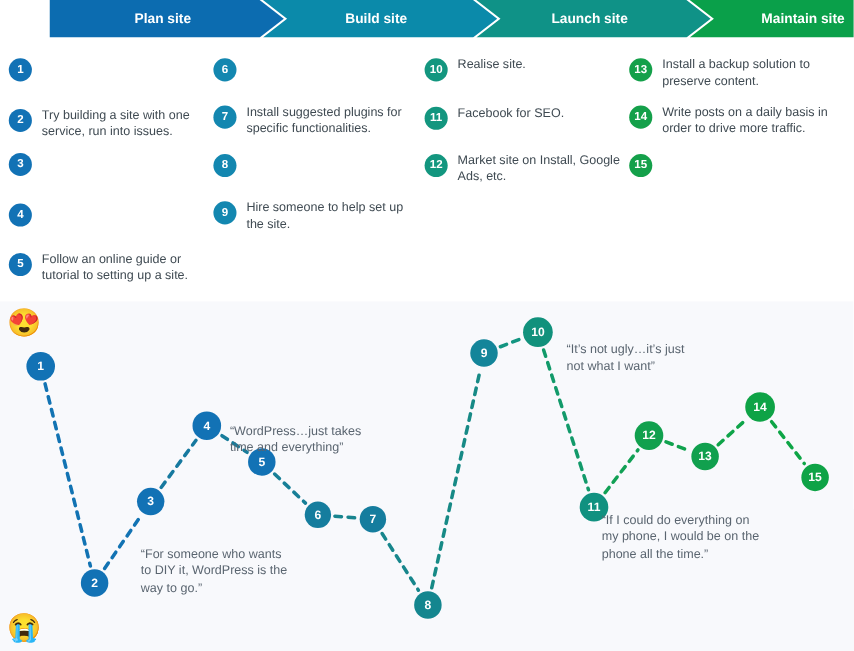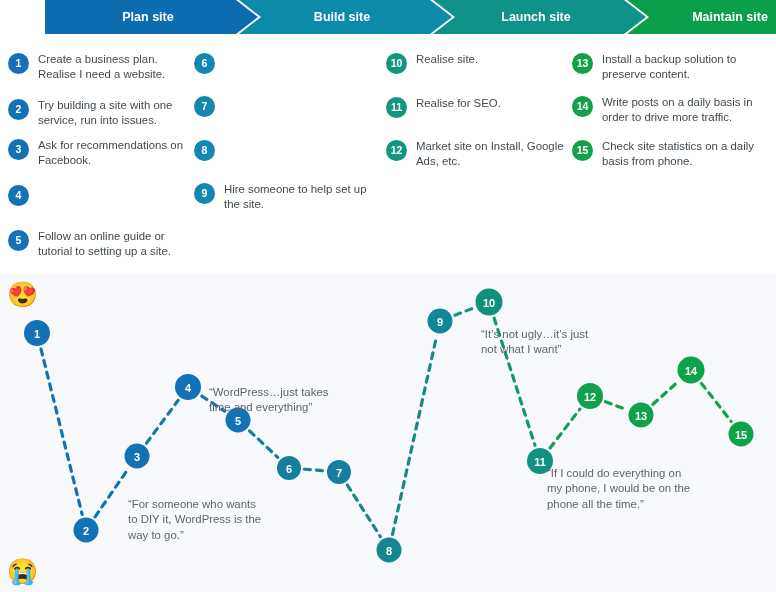--- a/index.html
+++ b/index.html
@@ -109,21 +109,21 @@
   #emoji-sad   { left: 7px; top: 559px; }
 
   .quote {
     position: absolute;
     font-size: 11.4px;
     line-height: 15.4px;
     color: #5a6570;
   }
   #quote-2 { left: 128px; top: 497px; width: 136px; }
   #quote-4 { left: 209px; top: 385px; width: 134px; }
-  #quote-10 { left: 481px; top: 311px; width: 118px; margin-top: 16px; }
+  #quote-10 { left: 515px; top: 311px; width: 118px; }
   #quote-11 { left: 547px; top: 466px; width: 152px; }
 </style>
 </head>
 <body>
 
 <div id="stage-banner">
   <svg width="776" height="34" viewBox="0 0 776 34" xmlns="http://www.w3.org/2000/svg">
       <path d="M 0 0 L 191 0 L 213 17 L 191 34 L 0 34 Z" fill="#0c6cb0"></path>
       <text class="stage-label" x="103" y="18">Plan site</text>
       <path d="M 194 0 L 385 0 L 407 17 L 385 34 L 194 34 L 216 17 Z" fill="#0b8aaa"></path>
@@ -132,79 +132,77 @@
       <text class="stage-label" x="491" y="18">Launch site</text>
       <path d="M 582 0 L 754 0 L 776 17 L 754 34 L 582 34 L 604 17 Z" fill="#0aa04a"></path>
       <text class="stage-label" x="685" y="18">Maintain site</text>
     </svg>
 </div>
 
 <div id="steps-region">
     <div class="step-column" style="left: 8px;">
       <div class="step-item" style="top: 12px;">
         <div class="step-badge" style="background: rgb(18, 114, 181);">1</div>
-        <div class="step-text">Create a business plan. Realise I need a website.</div>
       </div>
       <div class="step-item" style="top: 58px;">
         <div class="step-badge" style="background: rgb(18, 114, 181);">2</div>
         <div class="step-text">Try building a site with one service, run into issues.</div>
       </div>
       <div class="step-item" style="top: 98px;">
         <div class="step-badge" style="background: rgb(18, 114, 181);">3</div>
-        <div class="step-text">Ask for recommendations on Facebook.</div>
       </div>
       <div class="step-item" style="top: 144px;">
         <div class="step-badge" style="background: rgb(18, 114, 181);">4</div>
       </div>
       <div class="step-item" style="top: 189px;">
         <div class="step-badge" style="background: rgb(18, 114, 181);">5</div>
         <div class="step-text">Follow an online guide or tutorial to setting up a site.</div>
       </div>
     </div>
     <div class="step-column" style="left: 194px;">
       <div class="step-item" style="top: 12px;">
         <div class="step-badge" style="background: rgb(19, 135, 176);">6</div>
       </div>
       <div class="step-item" style="top: 55px;">
         <div class="step-badge" style="background: rgb(19, 135, 176);">7</div>
+        <div class="step-text">Install suggested plugins for specific functionalities.</div>
       </div>
       <div class="step-item" style="top: 99px;">
         <div class="step-badge" style="background: rgb(19, 135, 176);">8</div>
       </div>
       <div class="step-item" style="top: 142px;">
         <div class="step-badge" style="background: rgb(19, 135, 176);">9</div>
         <div class="step-text">Hire someone to help set up the site.</div>
       </div>
     </div>
     <div class="step-column" style="left: 386px;">
       <div class="step-item" style="top: 12px;">
         <div class="step-badge" style="background: rgb(19, 150, 127);">10</div>
         <div class="step-text">Realise site.</div>
       </div>
       <div class="step-item" style="top: 56px;">
         <div class="step-badge" style="background: rgb(19, 150, 127);">11</div>
-        <div class="step-text">Realise for SEO.</div>
+        <div class="step-text">Facebook for SEO.</div>
       </div>
       <div class="step-item" style="top: 99px;">
         <div class="step-badge" style="background: rgb(19, 150, 127);">12</div>
         <div class="step-text">Market site on Install, Google Ads, etc.</div>
       </div>
     </div>
     <div class="step-column" style="left: 572px;">
       <div class="step-item" style="top: 12px;">
         <div class="step-badge" style="background: rgb(20, 160, 74);">13</div>
         <div class="step-text">Install a backup solution to preserve content.</div>
       </div>
       <div class="step-item" style="top: 55px;">
         <div class="step-badge" style="background: rgb(20, 160, 74);">14</div>
         <div class="step-text">Write posts on a daily basis in order to drive more traffic.</div>
       </div>
       <div class="step-item" style="top: 99px;">
         <div class="step-badge" style="background: rgb(20, 160, 74);">15</div>
-        <div class="step-text">Check site statistics on a daily basis from phone.</div>
       </div>
     </div>
   </div>
 
 <div id="journey-panel">
   <svg id="journey-svg" width="776" height="318" viewBox="0 0 776 318" xmlns="http://www.w3.org/2000/svg">
       <line x1="40.982710297676036" y1="75.01212099269753" x2="82.13797789316263" y2="240.47309479495996" class="journey-link" stroke="#1273b3" stroke-width="3.2" stroke-dasharray="6 6"></line>
       <line x1="95.07956657318317" y1="242.82572693302833" x2="127.92043342681683" y2="195.17427306697167" class="journey-link" stroke="#1273b3" stroke-width="3.2" stroke-dasharray="6 6"></line>
       <line x1="146.5102569773409" y1="169.1331817365388" x2="178.1925474921172" y2="126.26890633419437" class="journey-link" stroke="#16799f" stroke-width="3.2" stroke-dasharray="6 6"></line>
       <line x1="201.77105520826848" y1="122.08889643745718" x2="224.6462494950124" y2="137.18652466670818" class="journey-link" stroke="#187c9b" stroke-width="3.2" stroke-dasharray="6 6"></line>

